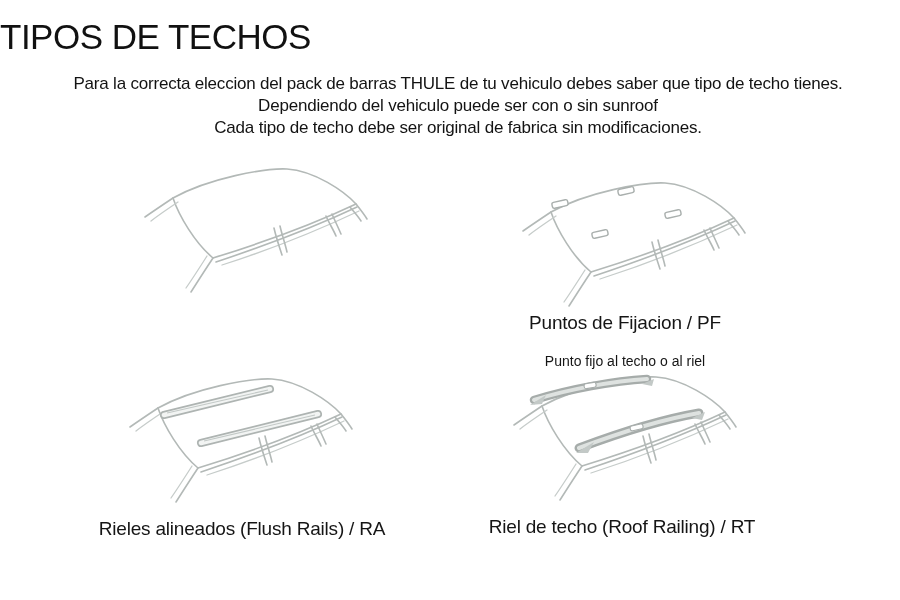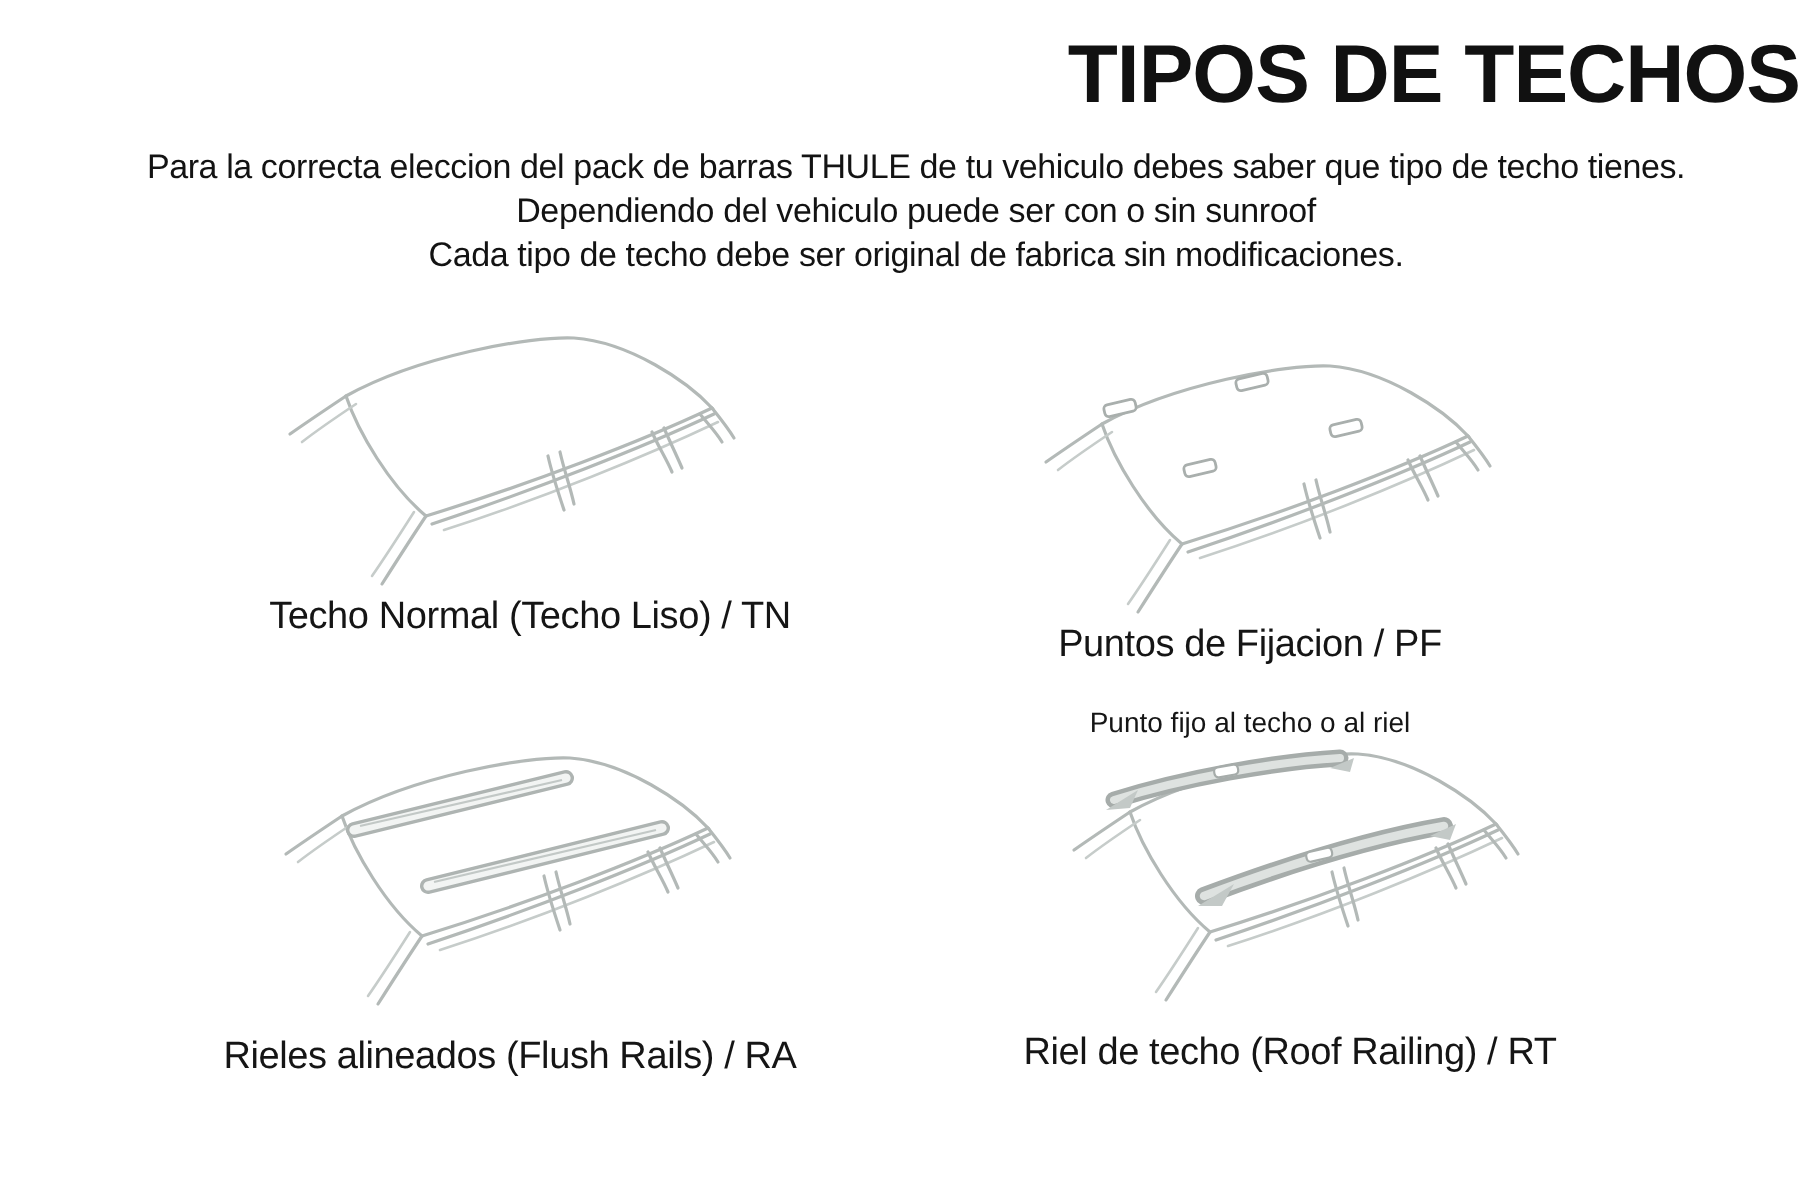--- a/index.html
+++ b/index.html
@@ -6,41 +6,41 @@
   body {
     width: 900px; height: 600px;
     background: #ffffff;
     font-family: "Liberation Sans", sans-serif;
     color: #111111;
     position: relative;
     overflow: hidden;
   }
   .title {
     margin: 14px 0 0;
-    text-align: right;
-    font-size: 41px;
+    text-align: left;
+    font-size: 35px;
     line-height: 46px;
-    font-weight: 700;
+    font-weight: 400;
     letter-spacing: -0.5px;
     color: #111111;
   }
   .intro { margin-top: 13px; text-align: center; padding-left: 16px; }
   .intro p {
     margin: 0;
     font-size: 17px;
     line-height: 22px;
     letter-spacing: -0.2px;
     color: #131313;
   }
   .quad { position: absolute; width: 420px; text-align: center; }
   .quad svg { display: block; margin: 0 auto; position: relative; }
   .q1 { left: 55px;  top: 158px; }
   .q2 { left: 415px; top: 172px; }
-  .q3 { left: 45px;  top: 368px; }
-  .q4 { left: 435px; top: 366px; }
+  .q3 { left: 32px;  top: 368px; }
+  .q4 { left: 412px; top: 366px; }
   .q2 svg { left: 18px; }
   .q3 svg { left: 8px; }
   .q4 svg { left: 12px; }
   figure { margin: 0; }
   figcaption { margin-top: 0; }
   .q3 figcaption, .q4 figcaption { margin-top: 10px; }
   .cap {
     font-size: 19px;
     line-height: 22px;
     letter-spacing: -0.2px;
@@ -84,23 +84,20 @@
 <div class="intro">
   <p>Para la correcta eleccion del pack de barras THULE de tu vehiculo debes saber que tipo de techo tienes.</p>
   <p>Dependiendo del vehiculo puede ser con o sin sunroof</p>
   <p>Cada tipo de techo debe ser original de fabrica sin modificaciones.</p>
 </div>
 
 <figure class="quad q1">
   <svg viewBox="0 0 300 140" width="300" height="140">
     <use href="#roof-base" xlink:href="#roof-base"></use>
   </svg>
-  <figcaption>
-    <div class="cap">Techo Normal (Techo Liso) / TN</div>
-  </figcaption>
 </figure>
 
 <figure class="quad q2">
   <svg viewBox="0 0 300 140" width="300" height="140">
     <use href="#roof-base" xlink:href="#roof-base"></use>
     <g fill="#ffffff" stroke="#a9afad" stroke-width="1.4">
       <rect x="59" y="29" width="16" height="6" rx="2" transform="rotate(-13 67 32)"></rect>
       <rect x="125" y="16" width="16" height="6" rx="2" transform="rotate(-13 133 19)"></rect>
       <rect x="172" y="39" width="16" height="6" rx="2" transform="rotate(-13 180 42)"></rect>
       <rect x="99" y="59" width="16" height="6" rx="2" transform="rotate(-13 107 62)"></rect>

